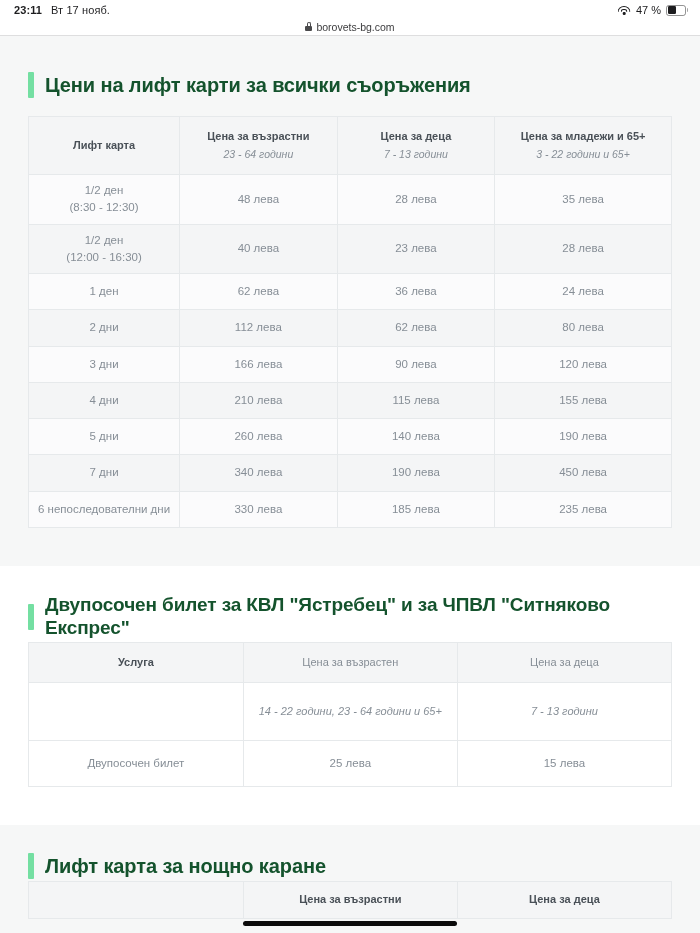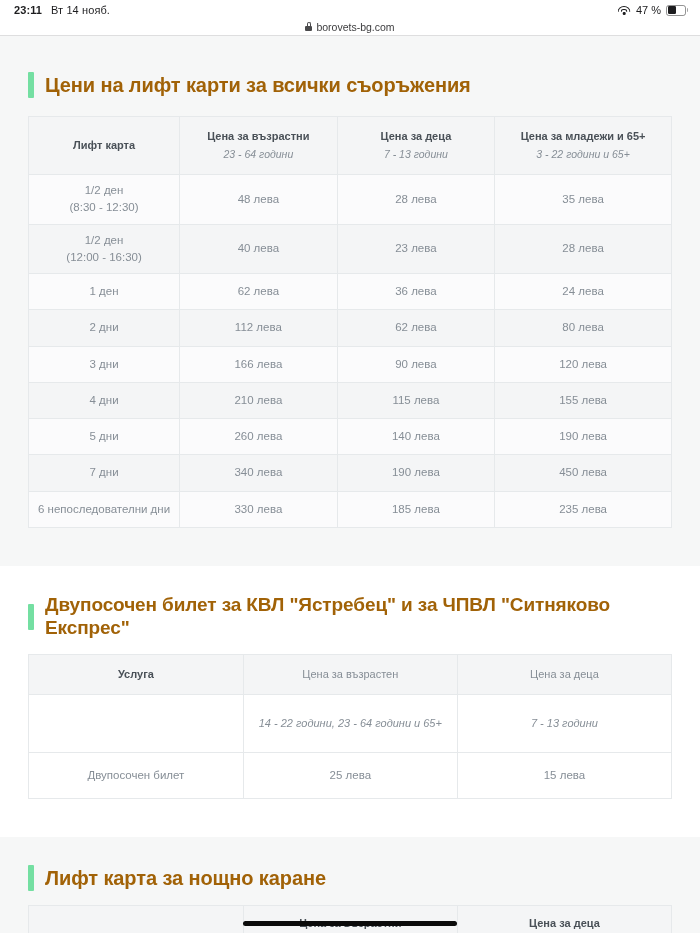--- a/index.html
+++ b/index.html
@@ -82,21 +82,21 @@
 
   .heading {
     display: flex; align-items: center; gap: 11px;
     padding-left: 0;
   }
   .accent-bar {
     width: 6px; height: 26px; background: #74dfa2; border-radius: 1px;
     flex: 0 0 6px;
   }
   .heading-text {
-    font-size: 20px; font-weight: 700; color: #a16207;
+    font-size: 20px; font-weight: 700; color: #14532d;
     letter-spacing: -.1px; line-height: 1.2;
   }
   .heading-text.small { font-size: 19px; }
 
   
   table {
     width: 100%; border-collapse: collapse; table-layout: fixed;
     border: 1px solid #e2e5e7;
     background: #ffffff;
   }
@@ -130,21 +130,21 @@
   .t1 { margin-top: 18px; }
   .t1 thead th:nth-child(1) { width: 23.5%; }
   .t1 thead th:nth-child(2) { width: 24.5%; }
   .t1 thead th:nth-child(3) { width: 24.5%; }
   .t1 thead th:nth-child(4) { width: 27.5%; }
   .t1 tbody tr:nth-child(odd)  td { background: #fbfbfc; }
   .t1 tbody tr:nth-child(even) td { background: #f4f5f6; }
   .t1 tbody tr.tall td { padding: 7px 6px; }
 
   
-  .t2, .t3 { margin-top: 14px; }
+  .t2, .t3 { margin-top: 2px; }
   .t2 thead th:nth-child(1), .t3 thead th:nth-child(1) { width: 33.4%; }
   .t2 thead th:nth-child(2), .t3 thead th:nth-child(2) { width: 33.3%; }
   .t2 thead th:nth-child(3), .t3 thead th:nth-child(3) { width: 33.3%; }
   .t2 tbody td, .t3 tbody td { background: #ffffff; }
   .t2 .subrow td {
     font-style: italic; font-size: 11px; color: #868e96; padding: 20px 6px;
   }
   .t3 thead th { padding: 10px 6px; }
 
   
@@ -153,21 +153,21 @@
     bottom: 7px; width: 214px; height: 5px;
     background: #0b0b0b; border-radius: 3px;
   }
 </style>
 </head>
 <body>
 
 <div class="statusbar">
   <div class="sb-left">
     <span>23:11</span>
-    <span class="sb-date">Вт 14 нояб.</span>
+    <span class="sb-date">Вт 17 нояб.</span>
   </div>
   <div class="sb-right">
     <span class="wifi-icon">
         <i></i>
         <i></i>
         <i></i>
       </span>
     <span>47 %</span>
     <span class="batt">
       <span class="batt-body"></span>

